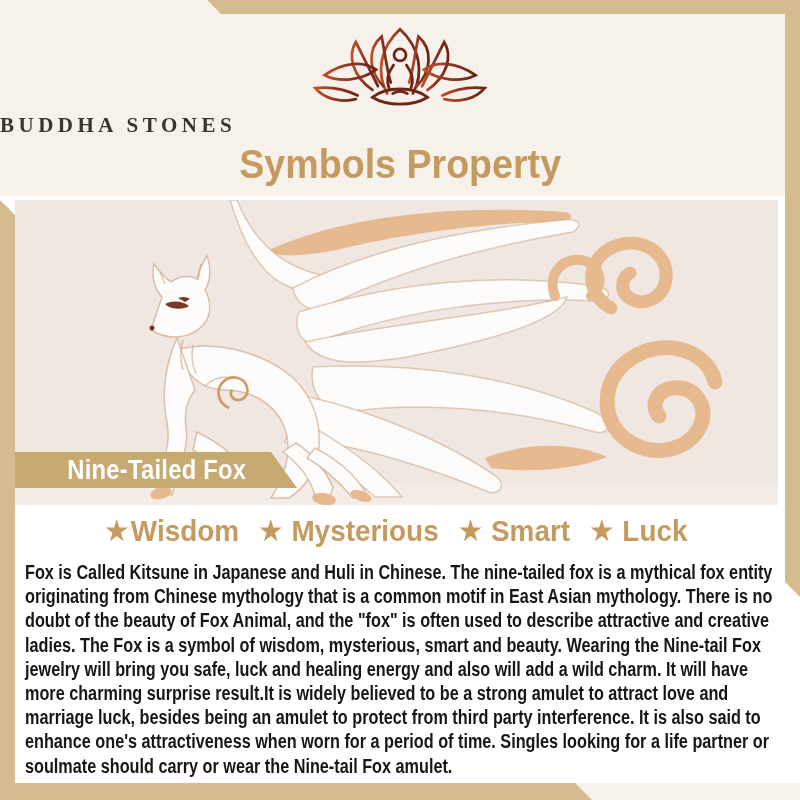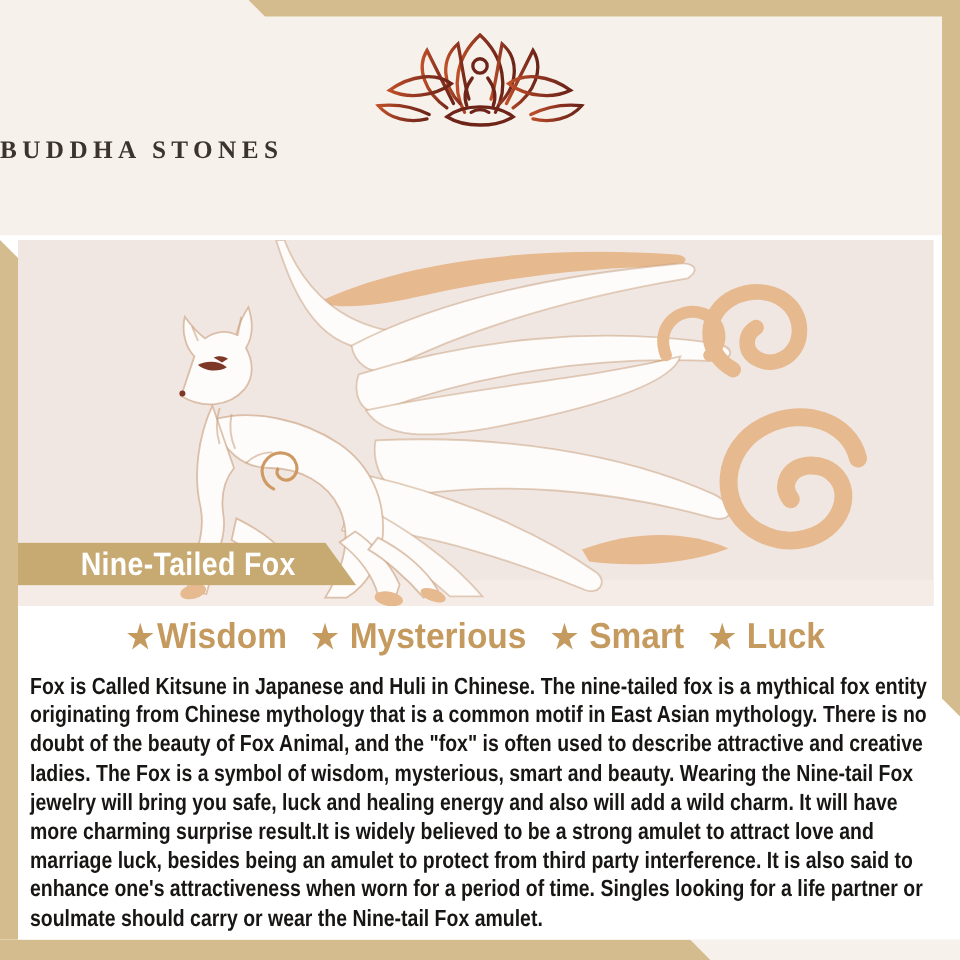--- a/index.html
+++ b/index.html
@@ -99,20 +99,21 @@
       <g fill="none" stroke="#6e2418" stroke-width="3" stroke-linecap="round">
 
         <circle cx="100" cy="38" r="6.5"></circle>
         <path d="M 93,49 C 87,57 85,66 88,74"></path>
         <path d="M 107,49 C 113,57 115,66 112,74"></path>
         <path d="M 70,84 C 85,72 115,72 130,84 C 114,94 86,94 70,84 Z"></path>
         <path d="M 92,80 C 97,77 103,77 108,80"></path>
       </g>
     </svg>
     <div class="brand">BUDDHA STONES</div>
+    <h1 class="title"><span>Symbols Property</span></h1>
   </div>
 
   <div class="illustration">
     <svg viewBox="0 0 763 305">
       <rect class="band" x="0" y="283" width="763" height="22"></rect>
 
       <path class="peach" d="M 250,52 C 320,18 430,4 548,12 C 560,13 558,20 548,22 C 470,22 390,34 330,48 C 300,55 268,58 250,52 Z"></path>
       <path class="peach" d="M 358,64 C 390,48 430,38 462,36 C 440,52 400,64 368,70 Z"></path>
       <path class="peach" d="M 430,128 C 472,114 512,108 542,98 C 522,124 470,140 434,144 Z"></path>
       <path class="peach" d="M 470,258 C 512,242 558,242 592,257 C 560,270 512,273 476,268 Z"></path>

